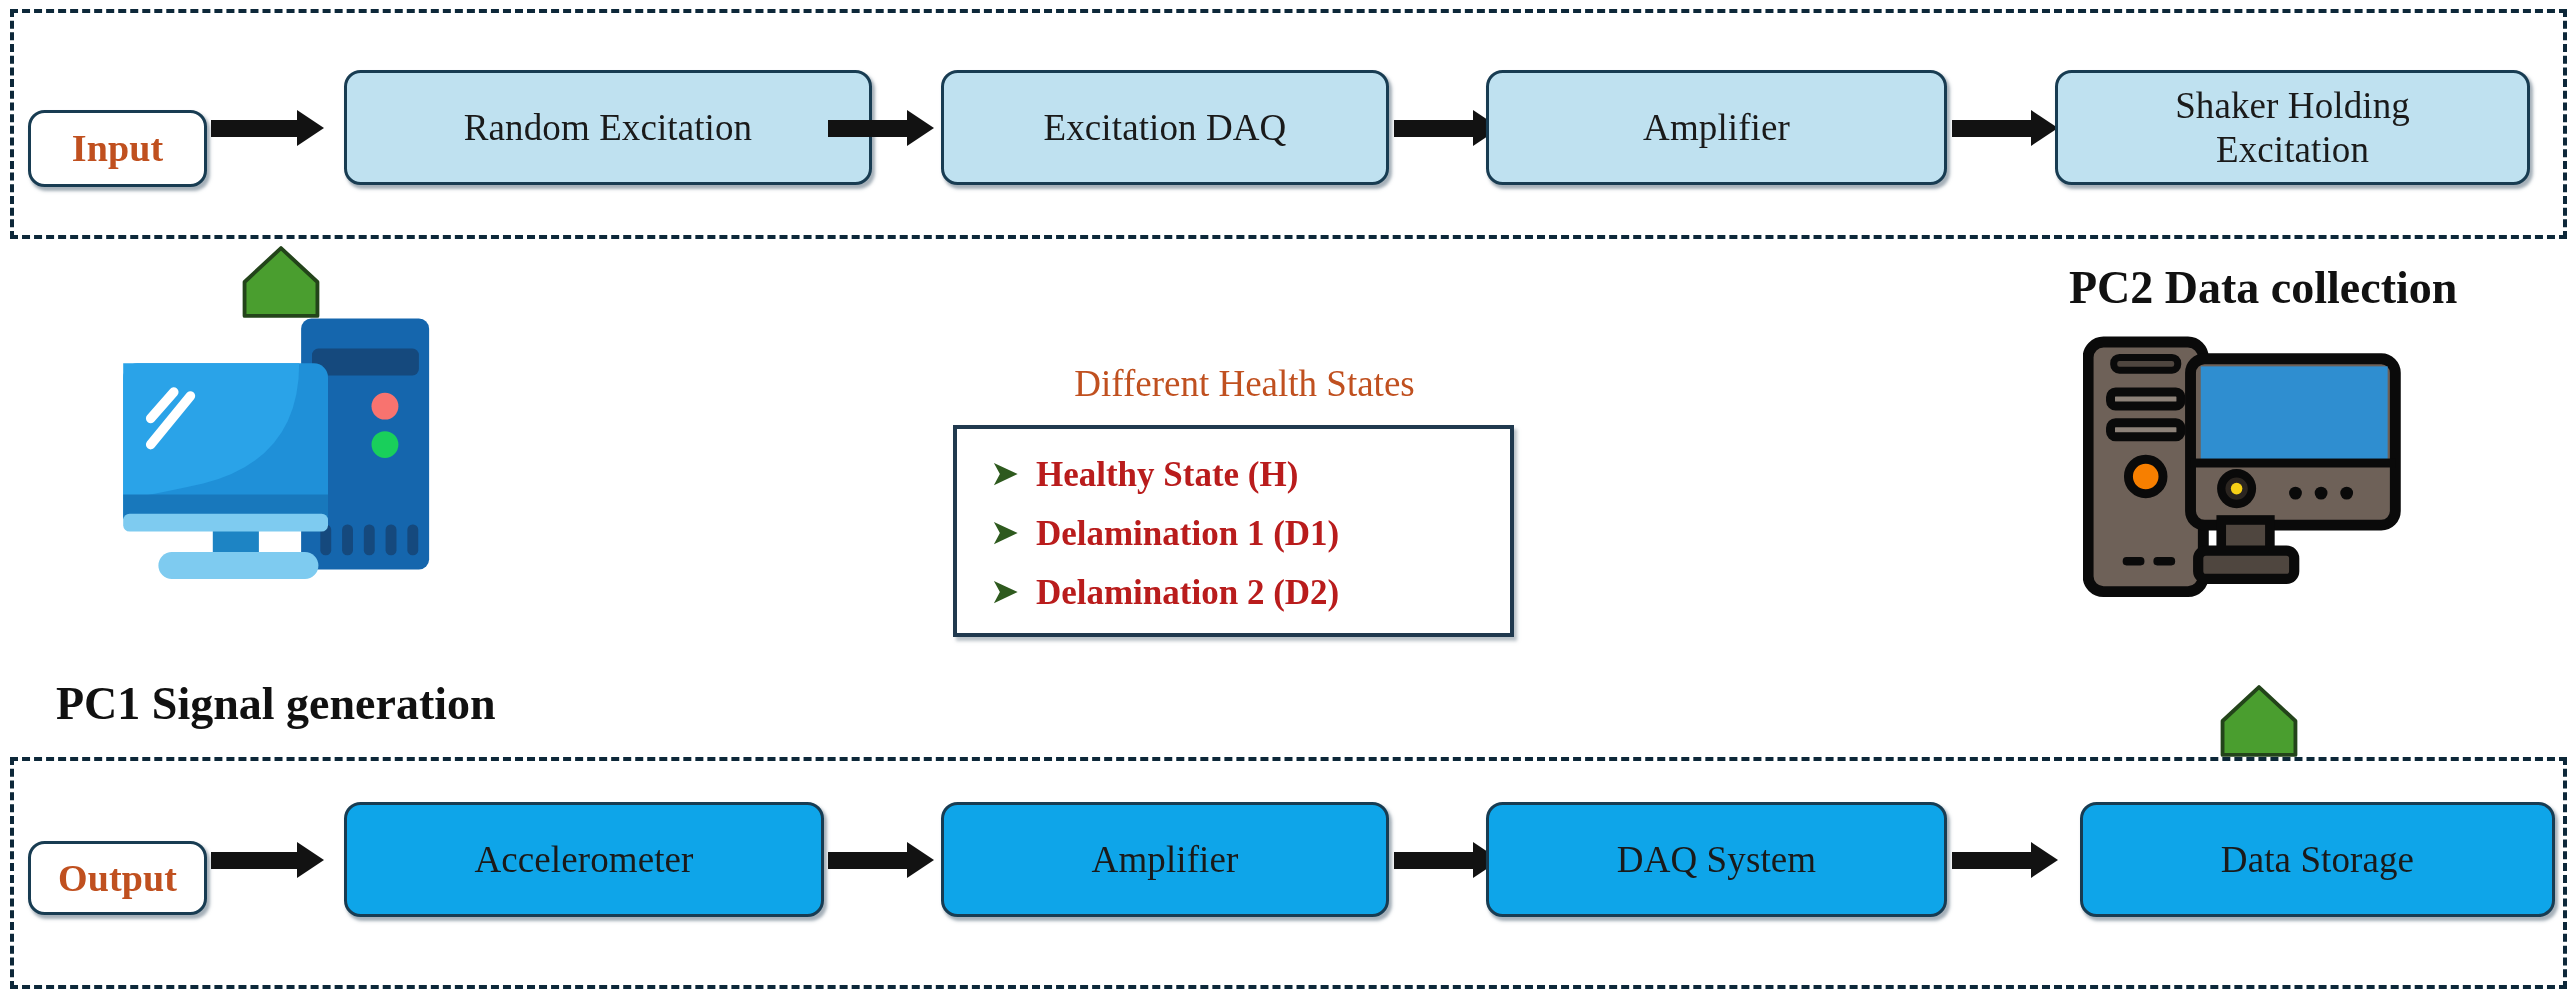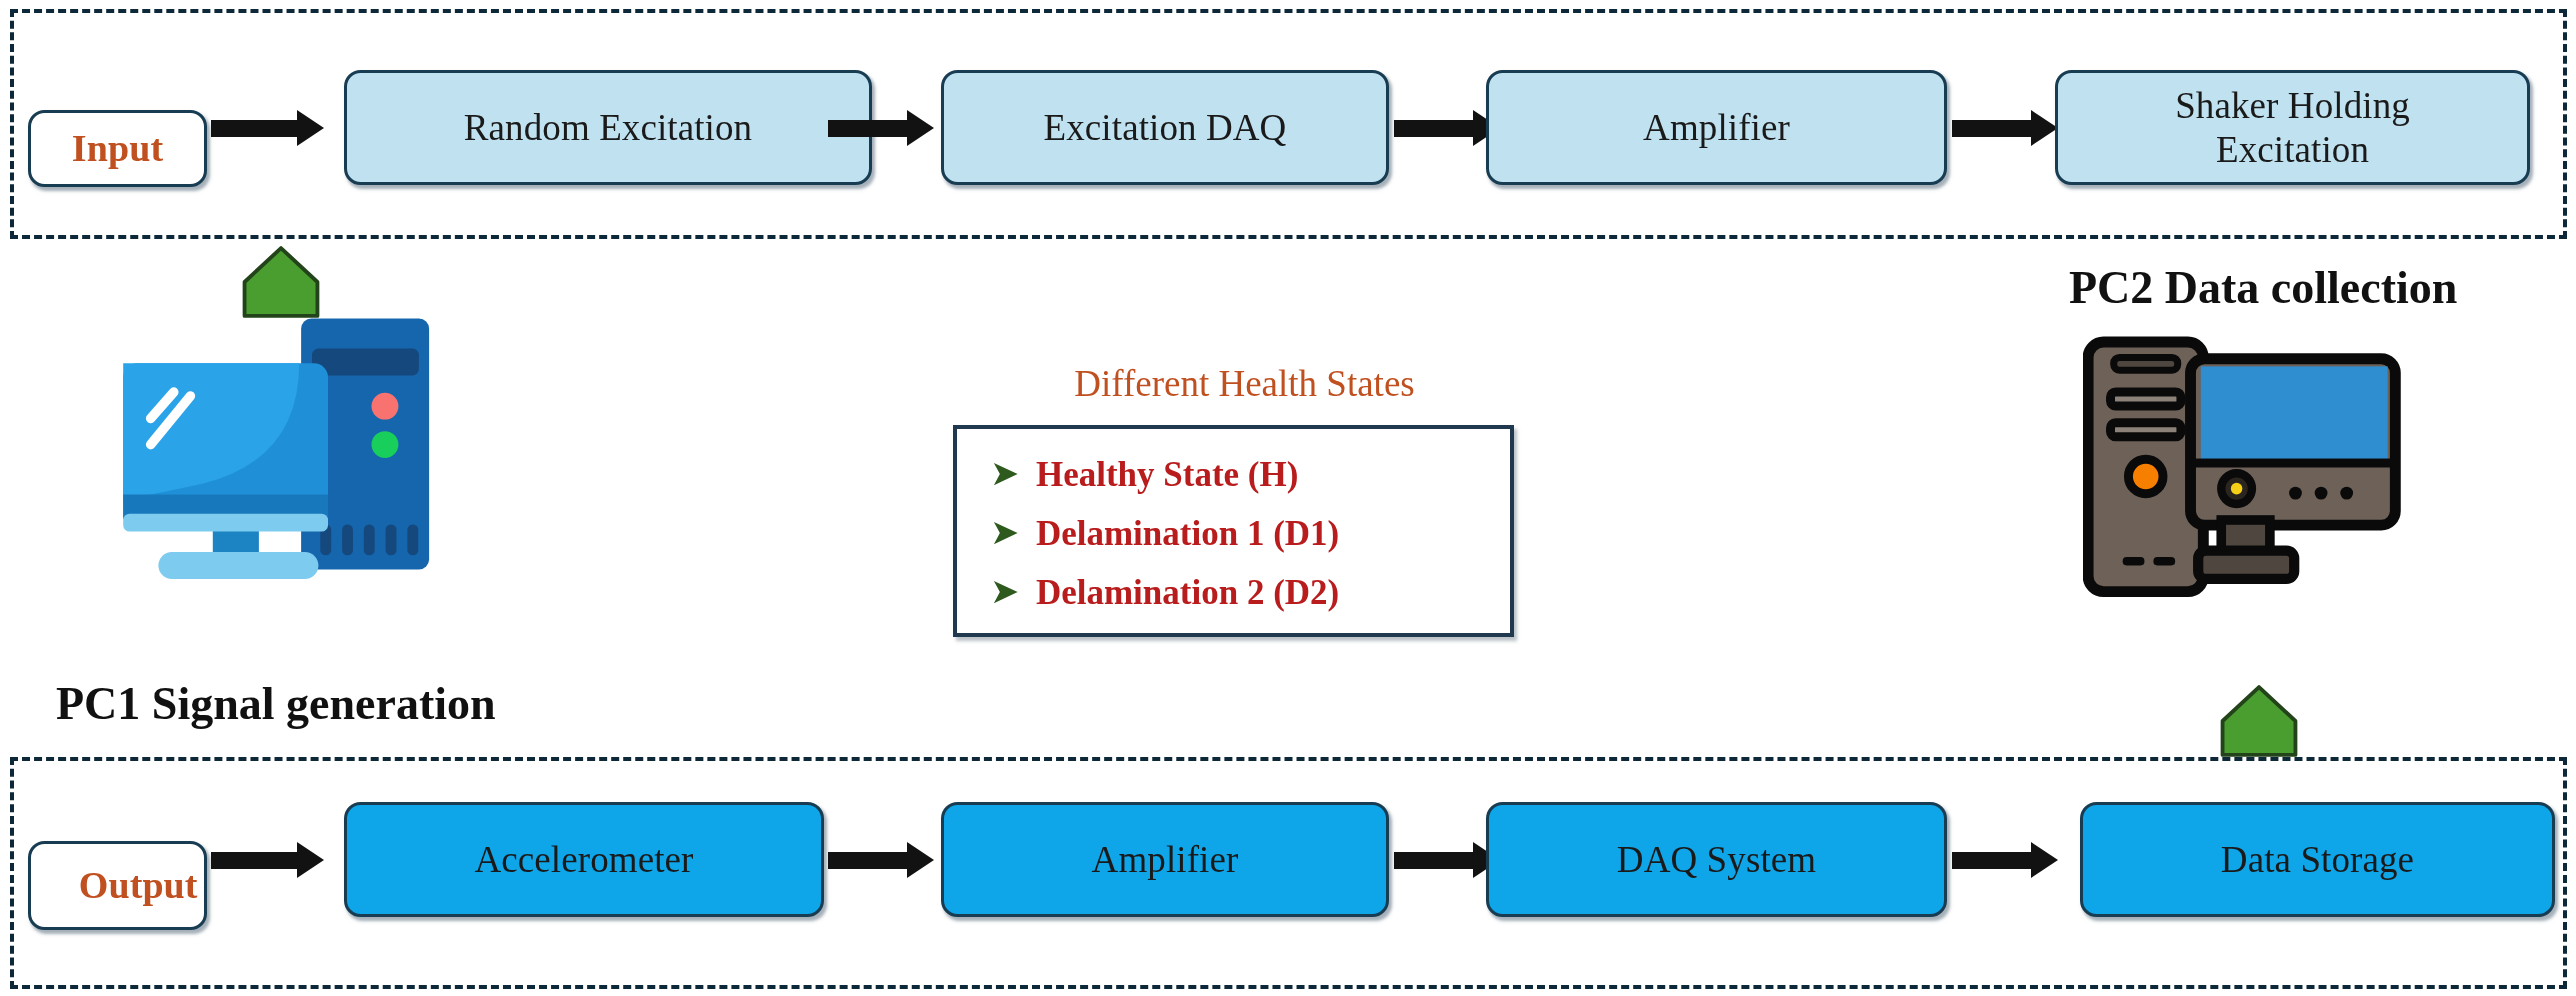--- a/index.html
+++ b/index.html
@@ -248,21 +248,21 @@
 </div>
 
 <div class="garrow" style="left:2220px; top:685px; width:78px; height:72px;">
   <svg width="78" height="72" viewBox="0 0 122 112">
     <polygon points="61,3 118,56 118,109 4,109 4,56" fill="#4a9e2f" stroke="#23441a" stroke-width="6" stroke-linejoin="round"></polygon>
   </svg>
 </div>
 
 <div id="panel-output" class="panel"></div>
 
-<div class="pbox plain" style="left:28px; top:821px; width:179px; height:89px;justify-content:flex-end;">
+<div class="pbox plain" style="left:28px; top:821px; width:179px; height:74px;">
   <span>Output</span>
 </div>
 
 <div class="farrow" style="left:211px; top:852px; width:90px;"></div>
 
 <div class="pbox peach" style="left:344px; top:802px; width:480px; height:115px;">
   <span>Accelerometer</span>
 </div>
 
 <div class="farrow" style="left:828px; top:852px; width:83px;"></div>

